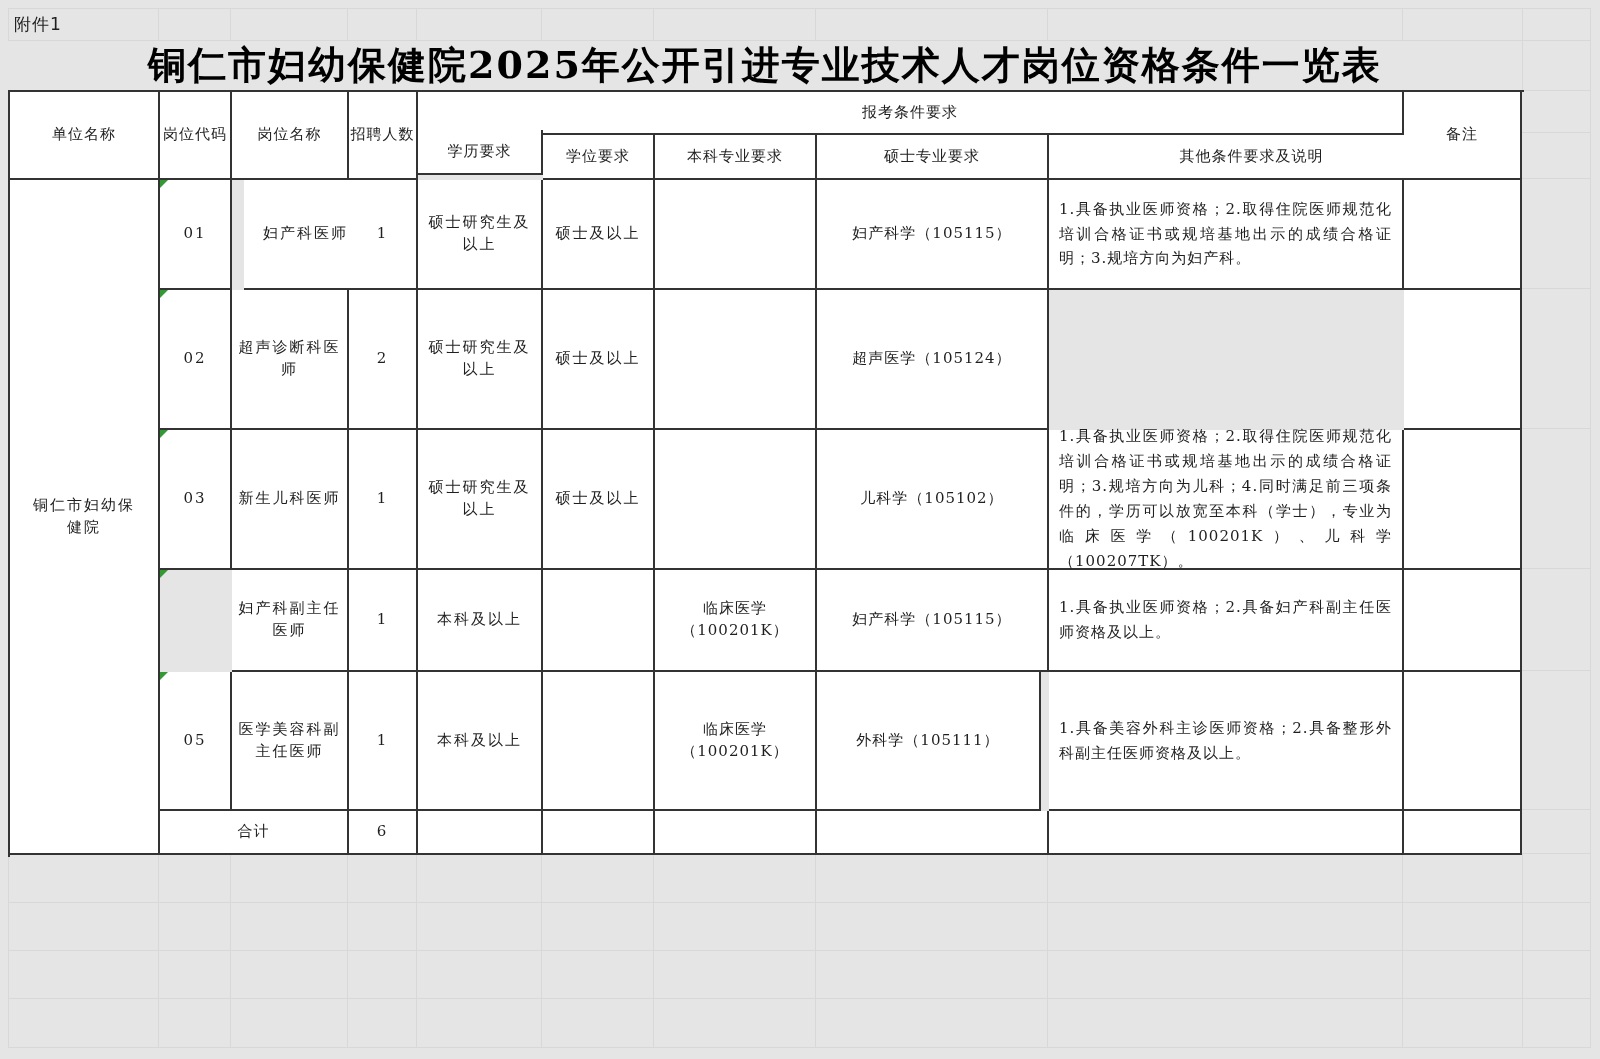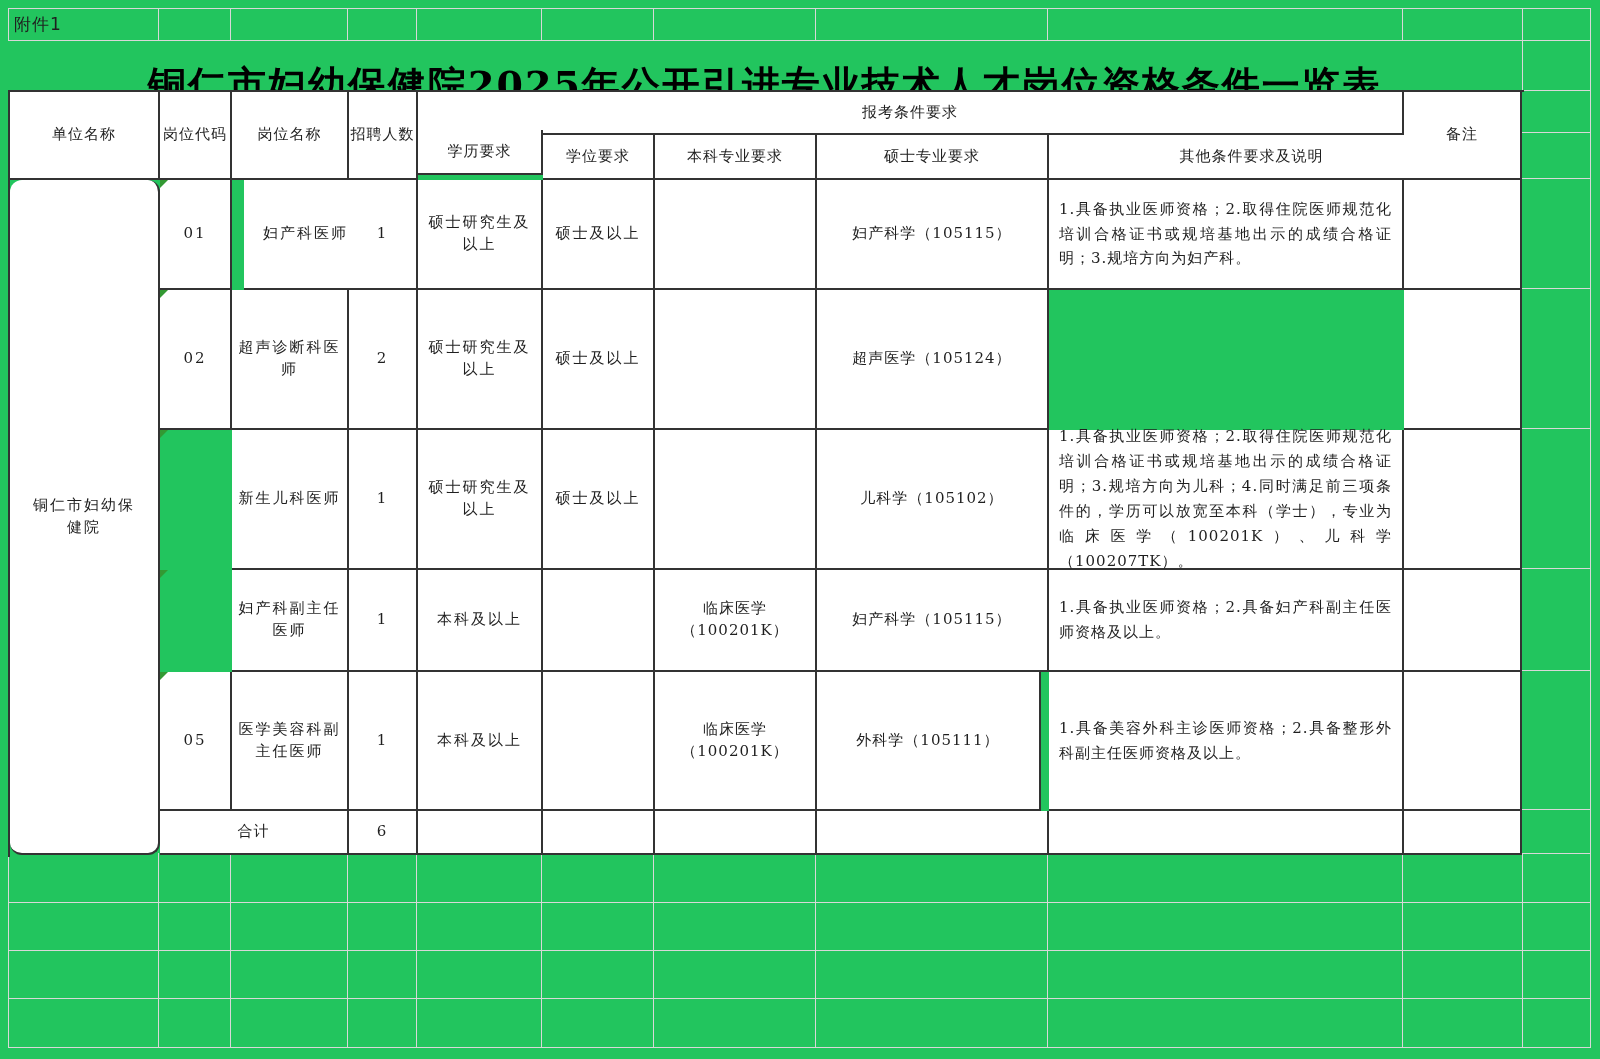--- a/index.html
+++ b/index.html
@@ -1,30 +1,30 @@
 <!DOCTYPE html>
 <html style="--b: #333333; --g: #d8d8d8;"><head>
 <meta charset="utf-8">
 <style>
   :root{ --b:#333333; --g:#d8d8d8; }
   html,body{margin:0;padding:0;background:#fff;}
-  .canvas{position:relative;width:1600px;height:1059px;background:#22c55e;overflow:hidden;
+  .canvas{position:relative;width:1600px;height:1059px;background:#e5e5e5;overflow:hidden;
           font-family:"DejaVu Serif","Liberation Serif",serif;color:#1f1f1f;}
   .attach{position:absolute;left:14px;top:8px;height:32px;display:flex;align-items:center;
           font-family:"DejaVu Sans","Liberation Sans",sans-serif;font-size:17px;letter-spacing:1px;}
   .title{position:absolute;left:8px;top:40px;width:1514px;height:50px;display:flex;align-items:center;justify-content:center;
-         font-weight:900;font-size:38px;letter-spacing:2px;white-space:nowrap;color:#000;margin-top:20px;}
+         font-weight:900;font-size:38px;letter-spacing:2px;white-space:nowrap;color:#000;}
   .tbl{position:absolute;left:8px;top:90px;width:1514px;height:765px;
        border-top:2px solid var(--b);border-left:2px solid var(--b);}
   .c{position:absolute;box-sizing:border-box;border-right:2px solid var(--b);border-bottom:2px solid var(--b);
      display:flex;align-items:center;justify-content:center;text-align:center;
      font-size:15px;letter-spacing:2px;line-height:1.45;padding:1px 6px;background:#fff;}
   .hd{font-family:"DejaVu Sans","Liberation Sans",sans-serif;font-weight:400;letter-spacing:1px;padding:0;}
   .sm{letter-spacing:1px;padding:1px 2px;}
-  .unitcell{padding:0 20px;border-radius:12px;}
+  .unitcell{padding:0 20px;}
   .justcell{padding:4px 10px;}
   .jt{width:100%;text-align:justify;text-justify:inter-character;letter-spacing:1px;line-height:1.66;font-size:15px;}
   .tri{position:absolute;width:0;height:0;border-top:8px solid #339933;border-right:8px solid transparent;z-index:3;}
 </style>
 </head>
 <body>
 
 <div class="canvas">
 
   <div class="attach">附件1</div>
@@ -105,20 +105,21 @@
 
     <div class="c" style="left:150px;top:198px;width:72px;height:140px">02</div>
     <div class="c" style="left:222px;top:198px;width:117px;height:140px">超声诊断科医师</div>
     <div class="c" style="left:339px;top:198px;width:69px;height:140px">2</div>
     <div class="c" style="left:408px;top:198px;width:125px;height:140px">硕士研究生及以上</div>
     <div class="c" style="left:533px;top:198px;width:112px;height:140px">硕士及以上</div>
     <div class="c sm" style="left:645px;top:198px;width:162px;height:140px"></div>
     <div class="c sm" style="left:807px;top:198px;width:232px;height:140px">超声医学（105124）</div>
     <div class="c" style="left:1394px;top:198px;width:118px;height:140px"></div>
 
+    <div class="c" style="left:150px;top:338px;width:72px;height:140px">03</div>
     <div class="c" style="left:222px;top:338px;width:117px;height:140px">新生儿科医师</div>
     <div class="c" style="left:339px;top:338px;width:69px;height:140px">1</div>
     <div class="c" style="left:408px;top:338px;width:125px;height:140px">硕士研究生及以上</div>
     <div class="c" style="left:533px;top:338px;width:112px;height:140px">硕士及以上</div>
     <div class="c sm" style="left:645px;top:338px;width:162px;height:140px"></div>
     <div class="c sm" style="left:807px;top:338px;width:232px;height:140px">儿科学（105102）</div>
     <div class="c justcell" style="left:1039px;top:338px;width:355px;height:140px">
         <div class="jt">1.具备执业医师资格；2.取得住院医师规范化培训合格证书或规培基地出示的成绩合格证明；3.规培方向为儿科；4.同时满足前三项条件的，学历可以放宽至本科（学士），专业为临床医学（100201K）、儿科学（100207TK）。</div>
       </div>
     <div class="c" style="left:1394px;top:338px;width:118px;height:140px"></div>

